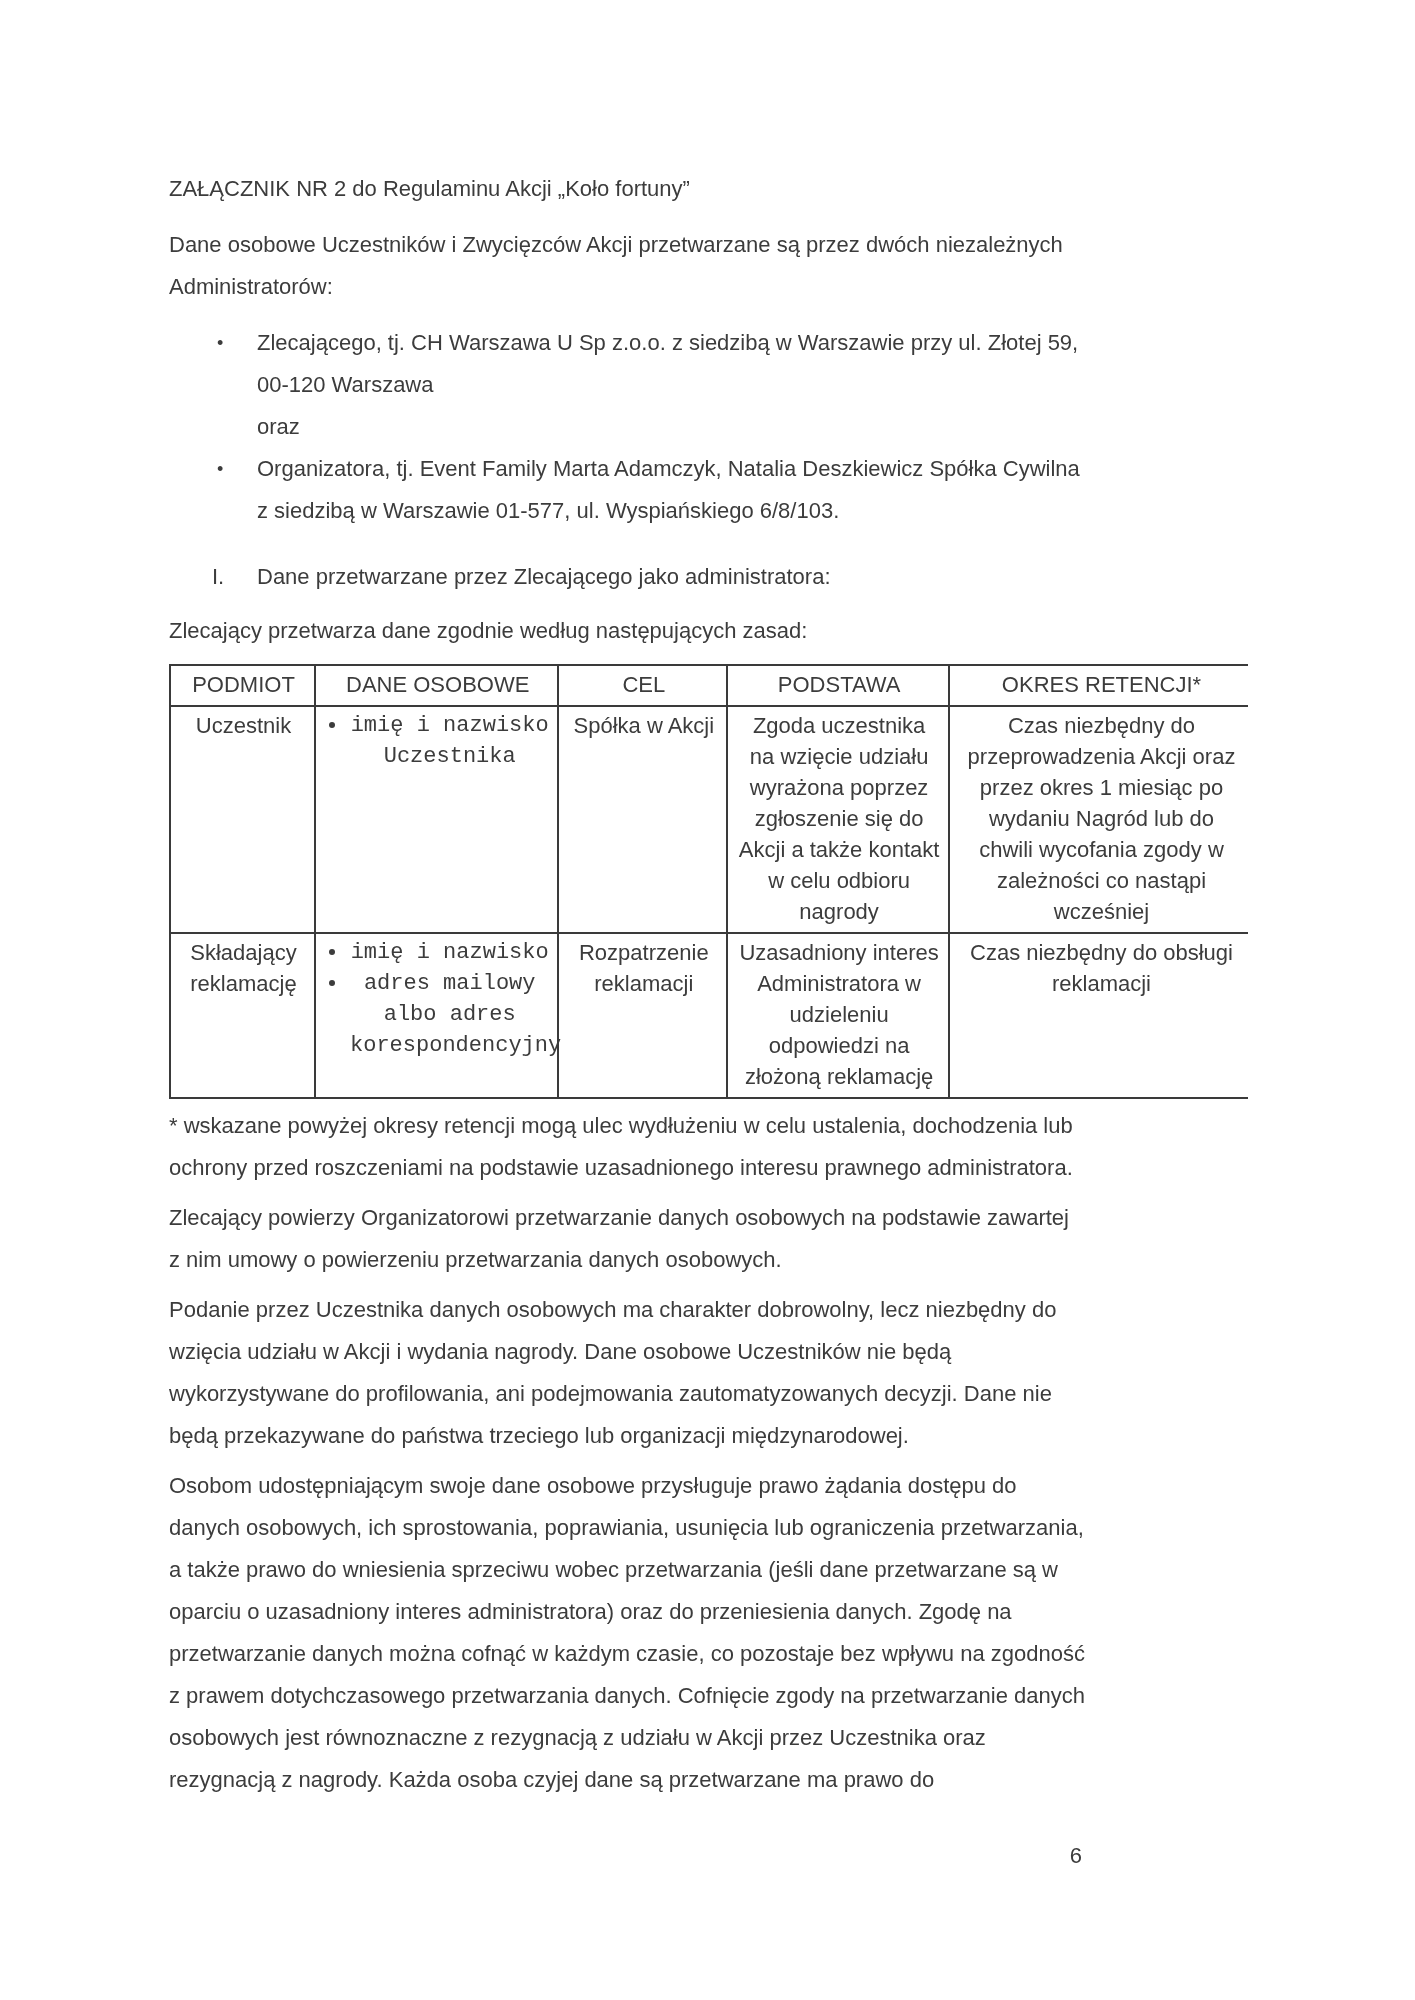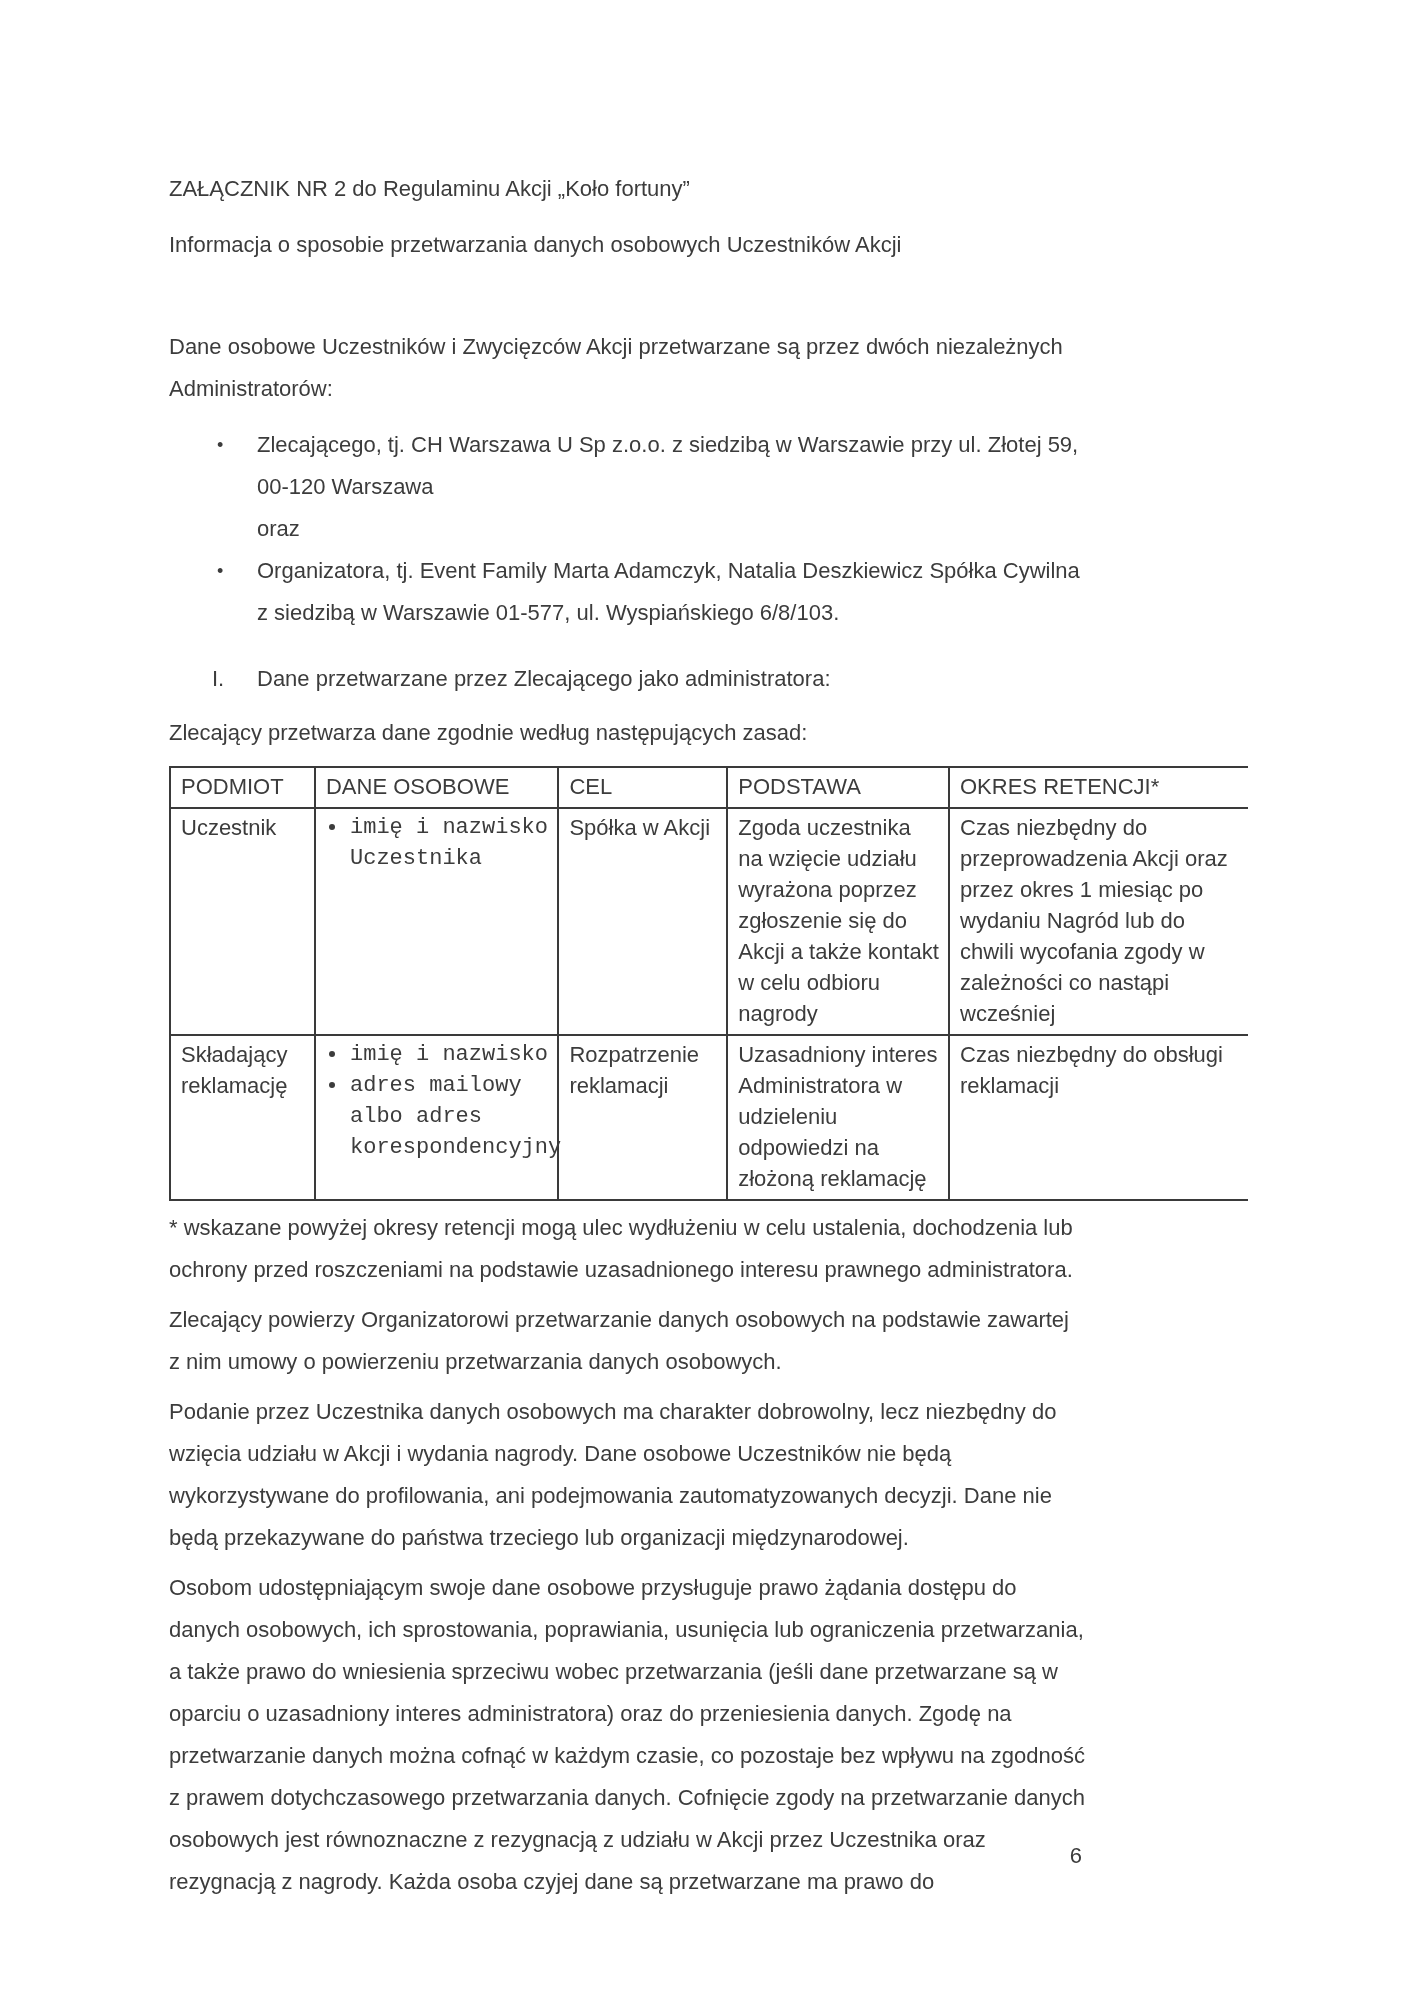--- a/index.html
+++ b/index.html
@@ -26,21 +26,21 @@
   }
   .heading{display:flex;margin-bottom:12px;}
   .heading .numeral{width:88px;padding-left:43px;box-sizing:border-box;flex:none;}
   .processing-intro{margin-bottom:12px;}
   table.data{
     border-collapse:collapse;width:1084px;table-layout:fixed;
     margin-bottom:6px;
   }
   table.data th,table.data td{
     border:2px solid #3a3a3a;
-    vertical-align:top;text-align:left;
+    vertical-align:top;text-align:center;
     font-weight:normal;font-size:22px;line-height:31px;
     padding:3px 8px 5px 10px;
   }
   table.data th{white-space:nowrap;overflow:visible;}
   td.cel{padding-right:30px;}
   td.podstawa{padding-right:36px;border-radius:27px;}
   td.okres{padding-right:38px;}
   td ul{margin:0;padding-left:22px;list-style:disc;font-family:Liberation Mono, monospace;}
   td ul li{padding-left:2px;}
   td.dane{padding-right:46px;}
@@ -51,21 +51,20 @@
     font-size:22px;line-height:26px;
   }
 </style>
 </head>
 <body>
 
 <div class="page">
 
   <p class="title">ZAŁĄCZNIK NR 2 do Regulaminu Akcji „Koło fortuny”</p>
 
-  <p class="subtitle">Informacja o sposobie przetwarzania danych osobowych Uczestników Akcji</p>
 
   <p class="intro">Dane osobowe Uczestników i Zwycięzców Akcji przetwarzane są przez dwóch niezależnych Administratorów:</p>
 
   <ul class="admins">
     <li>
       <span class="bullet">•</span>
       <div>Zlecającego, tj. CH Warszawa U Sp z.o.o. z siedzibą w Warszawie przy ul. Złotej 59, 00-120 Warszawa</div>
       <div>oraz</div>
     </li>
     <li>

